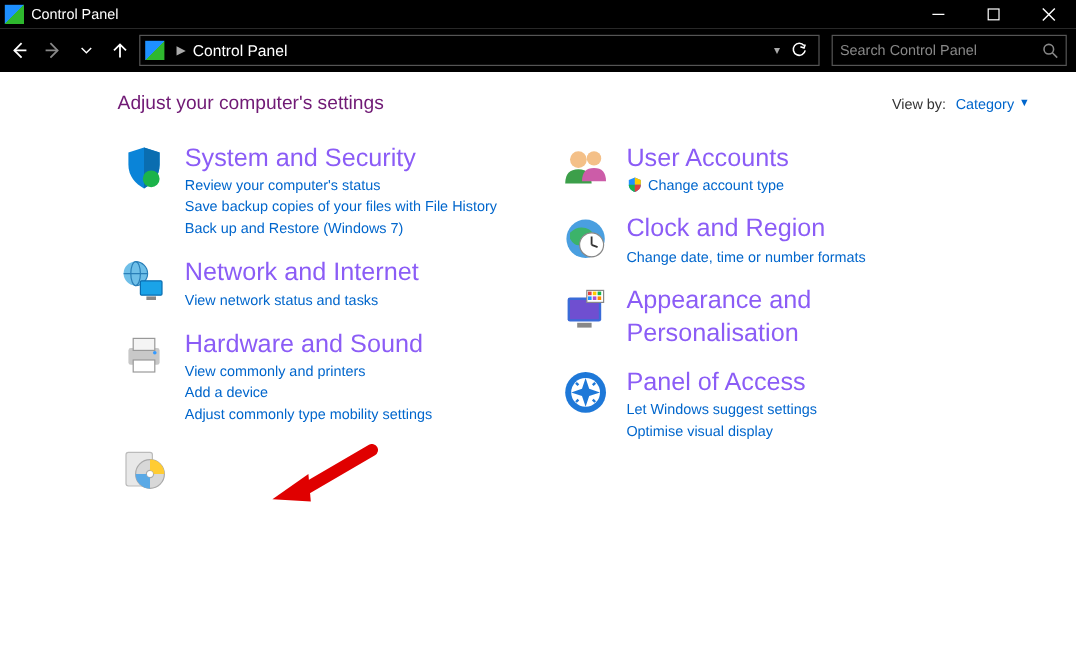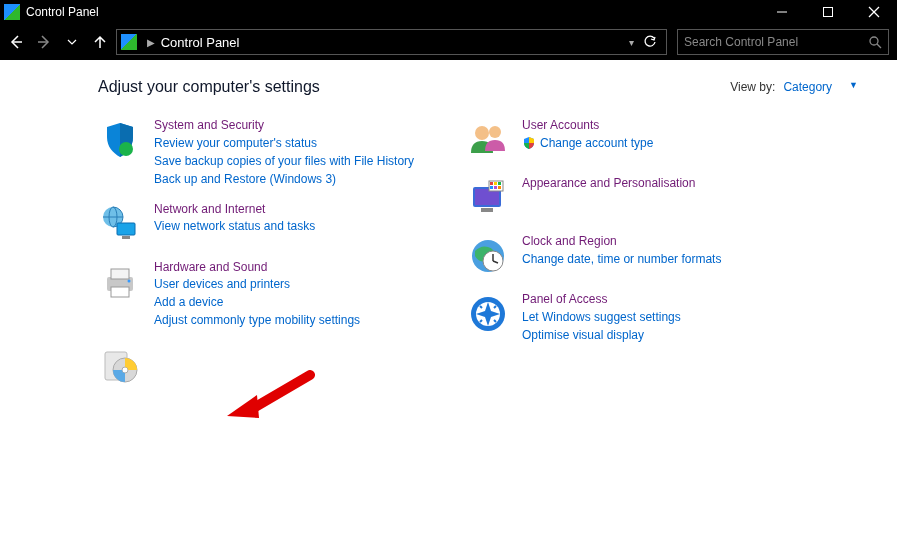--- a/index.html
+++ b/index.html
@@ -11,36 +11,36 @@
 .winbtn svg { stroke:#fff; fill:none; }
 .navbar { height:36px; background:#000; display:flex; align-items:center; color:#fff; font-size:13px; padding:0 8px 0 4px; gap:4px; }
 .nav-arrow,.nav-up,.nav-refresh,.nav-drop { width:24px; height:24px; display:flex; align-items:center; justify-content:center; cursor:pointer; }
 .nav-arrow.disabled svg { stroke:#888; }
 .nav-arrow svg,.nav-up svg,.nav-refresh svg,.nav-drop svg { stroke:#fff; fill:none; }
 .addr { flex:1; display:flex; align-items:center; height:26px; border:1px solid #555; background:#000; padding:0 4px; }
 .addr .cp-icon { width:16px; height:16px; margin-right:4px; background:linear-gradient(135deg,#1e90ff 0 50%,#2eb82e 50% 100%); }
 .addr .chev { color:#aaa; margin:0 6px; font-size:10px; }
 .addr .loc { color:#fff; }
 .addr-right { display:flex; align-items:center; margin-left:auto; gap:4px; }
-.search { width:212px; height:26px; border:1px solid #555; background:#000; display:flex; align-items:center; padding:0 6px; margin-left:6px; }
+.search { width:196px; height:26px; border:1px solid #555; background:#000; display:flex; align-items:center; padding:0 6px; margin-left:6px; }
 .search input { flex:1; background:transparent; border:none; outline:none; color:#fff; font-size:12px; }
 .search input::placeholder { color:#888; }
 .content { padding:18px 0 0 98px; position:relative; height:calc(100% - 60px); }
 .header-row { display:flex; align-items:center; margin-bottom:22px; width:760px; }
-.header-row h1 { font-size:16px; font-weight:400; color:#0f172a; }
+.header-row h1 { font-size:16px; font-weight:400; color:#701a75; }
 .viewby { margin-left:auto; font-size:12px; color:#333; display:flex; align-items:center; gap:8px; }
-.viewby .cat { color:#0066cc; cursor:pointer; display:flex; align-items:flex-start; gap:17px; }
+.viewby .cat { color:#0066cc; cursor:pointer; display:flex; align-items:flex-start; gap:4px; }
 .cols { display:flex; gap:28px; }
 .col { display:flex; flex-direction:column; gap:14px; }
 .col.left { width:340px; }
 .col.right { width:320px; }
 .item { display:flex; gap:12px; }
 .icon-box { width:44px; height:44px; flex-shrink:0; display:flex; align-items:center; justify-content:center; }
 .item-body { display:flex; flex-direction:column; }
-.item-title { color:#701a75; font-size:12px; cursor:pointer; line-height:1.3; }
+.item-title { color:#8b5cf6; font-size:21px; cursor:pointer; line-height:1.3; }
 .item-link { color:#0066cc; font-size:12px; cursor:pointer; line-height:1.5; display:flex; align-items:center; gap:4px; }
 .shield { width:14px; height:14px; }
 .arrow-annot { position:absolute; left:225px; top:310px; pointer-events:none; }
 .arrow-annot svg { display:block; }
 </style>
 </head>
 <body>
 
 <div class="titlebar">
   <span class="app-icon"></span>
@@ -129,21 +129,21 @@
           <svg width="42" height="42" viewBox="0 0 42 42">
               <path d="M21 4 L34 8 V18 C34 28 28 34 21 38 C14 34 8 28 8 18 V8 Z" fill="#0a84d8"></path>
               <path d="M21 4 L34 8 V18 C34 28 28 34 21 38 V4 Z" fill="#0a6db0"></path>
               <circle cx="27" cy="30" r="7" fill="#1bb34a"></circle>
             </svg>
         </div>
         <div class="item-body">
           <a class="item-title">System and Security</a>
           <a class="item-link">Review your computer's status</a>
           <a class="item-link">Save backup copies of your files with File History</a>
-          <a class="item-link">Back up and Restore (Windows 3)</a>
+          <a class="item-link">Back up and Restore (Windows 7)</a>
         </div>
       </div>
 
       <div class="item">
         <div class="icon-box">
           <svg width="42" height="42" viewBox="0 0 42 42">
               <circle cx="14" cy="14" r="10" fill="#6fbfe8"></circle>
               <path d="M14 4 A10 10 0 0 1 14 24" fill="none" stroke="#2a7fb8" stroke-width="1"></path>
               <path d="M4 14 H24" stroke="#2a7fb8" stroke-width="1"></path>
               <ellipse cx="14" cy="14" rx="4" ry="10" fill="none" stroke="#2a7fb8" stroke-width="1"></ellipse>
@@ -162,21 +162,21 @@
         <div class="icon-box">
           <svg width="42" height="42" viewBox="0 0 42 42">
               <rect x="8" y="16" width="26" height="14" rx="2" fill="#c8c8c8"></rect>
               <rect x="12" y="8" width="18" height="10" fill="#f4f4f4" stroke="#999"></rect>
               <rect x="12" y="26" width="18" height="10" fill="#fff" stroke="#999"></rect>
               <circle cx="30" cy="20" r="1.5" fill="#3399ff"></circle>
             </svg>
         </div>
         <div class="item-body">
           <a class="item-title">Hardware and Sound</a>
-          <a class="item-link">User devices and printers</a>
+          <a class="item-link">View commonly and printers</a>
           <a class="item-link">Add a device</a>
           <a class="item-link">Adjust commonly type mobility settings</a>
         </div>
       </div>
 
       <div class="item">
         <div class="icon-box">
           <svg width="42" height="42" viewBox="0 0 42 42">
               <rect x="6" y="8" width="22" height="28" rx="2" fill="#e8e8e8" stroke="#bbb"></rect>
               <circle cx="26" cy="26" r="12" fill="#d8d8d8" stroke="#aaa"></circle>
@@ -210,56 +210,56 @@
                 <path d="M7 7 H12 C12 10 10 12 7 13 Z" fill="#e04040"></path>
               </svg>
             <span>Change account type</span>
           </a>
         </div>
       </div>
 
       <div class="item">
         <div class="icon-box">
           <svg width="42" height="42" viewBox="0 0 42 42">
+              <circle cx="21" cy="21" r="16" fill="#4a9fe0"></circle>
+              <path d="M8 16 Q14 10 21 12 Q28 14 28 21 Q22 20 18 26 Q12 28 8 21 Z" fill="#3cb36a"></path>
+              <circle cx="26" cy="26" r="10" fill="#fff" stroke="#888"></circle>
+              <line x1="26" y1="26" x2="26" y2="19" stroke="#333" stroke-width="1.5"></line>
+              <line x1="26" y1="26" x2="31" y2="28" stroke="#333" stroke-width="1.5"></line>
+            </svg>
+        </div>
+        <div class="item-body">
+          <a class="item-title">Clock and Region</a>
+          <a class="item-link">Change date, time or number formats</a>
+        </div>
+      </div>
+
+      <div class="item">
+        <div class="icon-box">
+          <svg width="42" height="42" viewBox="0 0 42 42">
               <rect x="6" y="10" width="28" height="20" rx="2" fill="#3a6bd8"></rect>
               <rect x="8" y="12" width="24" height="16" fill="#6f4fd0"></rect>
               <rect x="14" y="31" width="12" height="4" fill="#888"></rect>
               <rect x="22" y="4" width="14" height="10" fill="#fff" stroke="#888"></rect>
               <rect x="23" y="5" width="3" height="3" fill="#e04040"></rect>
               <rect x="27" y="5" width="3" height="3" fill="#ffcc00"></rect>
               <rect x="31" y="5" width="3" height="3" fill="#1bb34a"></rect>
               <rect x="23" y="9" width="3" height="3" fill="#1e90ff"></rect>
               <rect x="27" y="9" width="3" height="3" fill="#b04fd0"></rect>
               <rect x="31" y="9" width="3" height="3" fill="#ff8800"></rect>
             </svg>
         </div>
         <div class="item-body">
           <a class="item-title">Appearance and Personalisation</a>
         </div>
       </div>
 
       <div class="item">
         <div class="icon-box">
           <svg width="42" height="42" viewBox="0 0 42 42">
-              <circle cx="21" cy="21" r="16" fill="#4a9fe0"></circle>
-              <path d="M8 16 Q14 10 21 12 Q28 14 28 21 Q22 20 18 26 Q12 28 8 21 Z" fill="#3cb36a"></path>
-              <circle cx="26" cy="26" r="10" fill="#fff" stroke="#888"></circle>
-              <line x1="26" y1="26" x2="26" y2="19" stroke="#333" stroke-width="1.5"></line>
-              <line x1="26" y1="26" x2="31" y2="28" stroke="#333" stroke-width="1.5"></line>
-            </svg>
-        </div>
-        <div class="item-body">
-          <a class="item-title">Clock and Region</a>
-          <a class="item-link">Change date, time or number formats</a>
-        </div>
-      </div>
-
-      <div class="item">
-        <div class="icon-box">
-          <svg width="42" height="42" viewBox="0 0 42 42">
               <circle cx="21" cy="21" r="17" fill="#1e78d8"></circle>
               <circle cx="21" cy="21" r="12" fill="#fff"></circle>
               <path d="M21 9 L24 18 L33 21 L24 24 L21 33 L18 24 L9 21 L18 18 Z" fill="#1e78d8"></path>
               <path d="M13 13 L15 15 M29 13 L27 15 M13 29 L15 27 M29 29 L27 27" stroke="#1e78d8" stroke-width="2"></path>
             </svg>
         </div>
         <div class="item-body">
           <a class="item-title">Panel of Access</a>
           <a class="item-link">Let Windows suggest settings</a>
           <a class="item-link">Optimise visual display</a>

